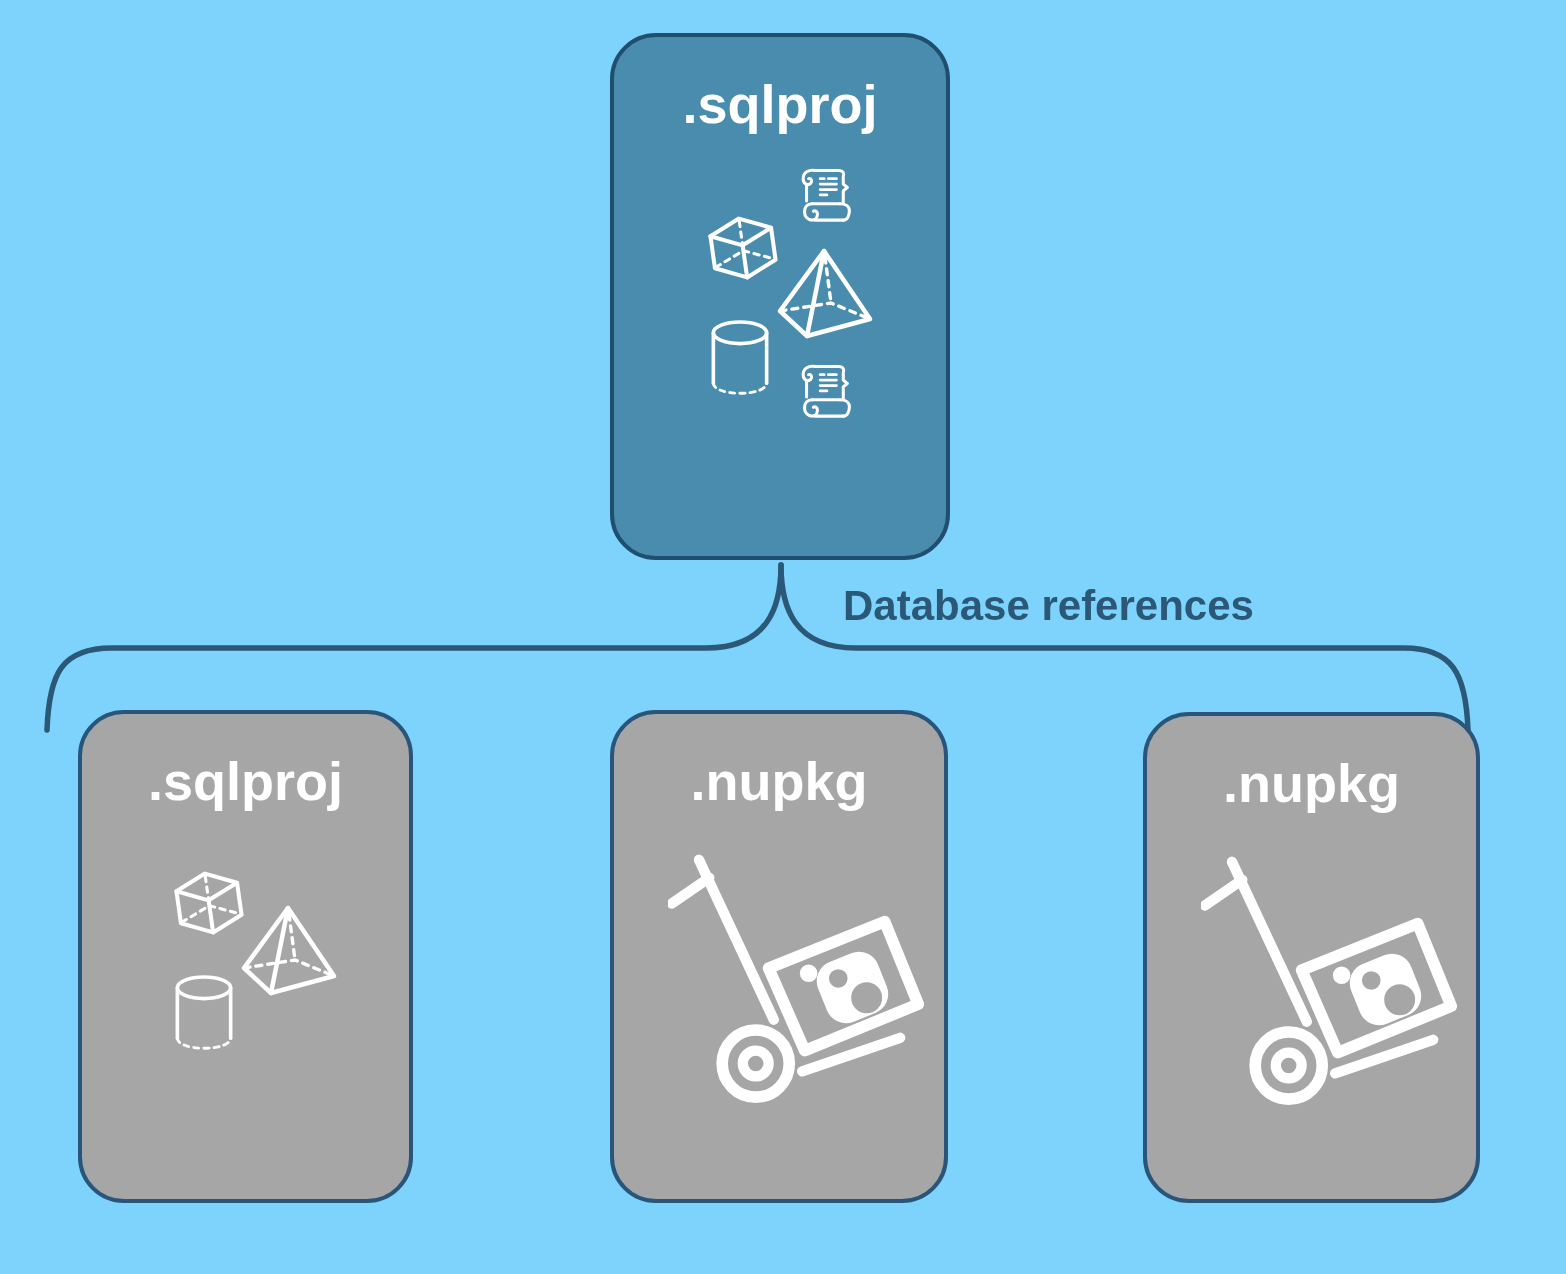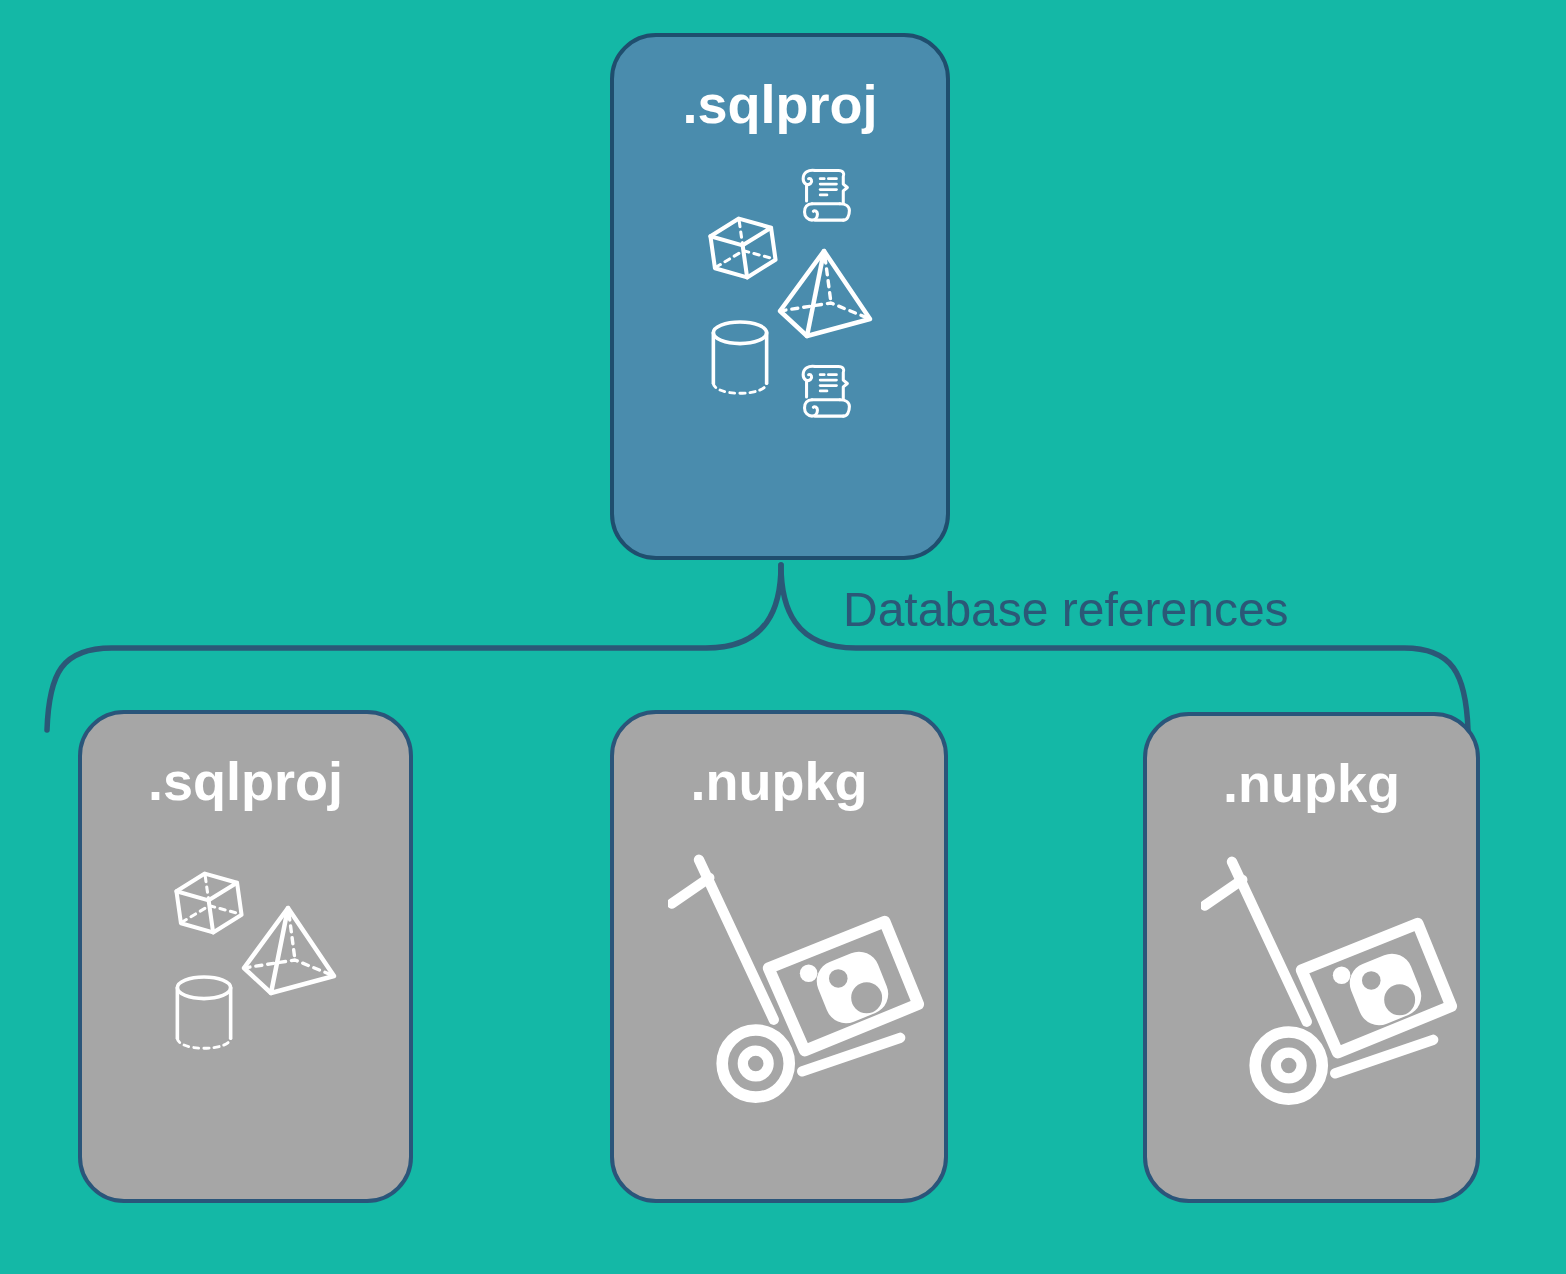--- a/index.html
+++ b/index.html
@@ -1,19 +1,19 @@
 <!DOCTYPE html>
 <html><head>
 <meta charset="utf-8">
 <style>
   html,body{margin:0;padding:0;background:#ffffff;}
   .canvas{
     position:relative;
     width:1566px;height:1274px;
-    background:#14b8a6;
+    background:#7dd3fc;
     font-family:"Liberation Sans",sans-serif;
     overflow:hidden;
   }
   .card{
     position:absolute;
     border-radius:46px;
     box-sizing:border-box;
   }
   .card.primary{
     background:#4A8CAD;
@@ -42,22 +42,22 @@
   #child-card-1{left:610px;top:710px;width:338px;height:493px;}
   #child-card-2{left:1143px;top:712px;width:337px;height:491px;}
   .brace-svg{
     position:absolute;
     left:0;top:555px;
     width:1566px;height:200px;
   }
   .brace-label{
     position:absolute;
     left:843px;top:582px;
-    font-weight:400;
-    font-size:48px;
+    font-weight:700;
+    font-size:42px;
     color:#2B5877;
     white-space:nowrap;
   }
   
   #root-card .ic-cube{left:84px;top:166px;width:90px;height:90px;}
   #root-card .ic-scroll-a{left:180px;top:126px;width:70px;height:68px;}
   #root-card .ic-pyramid{left:156px;top:206px;width:108px;height:100px;}
   #root-card .ic-cylinder{left:90px;top:276px;width:72px;height:90px;}
   #root-card .ic-scroll-b{left:180px;top:322px;width:70px;height:68px;}
   

